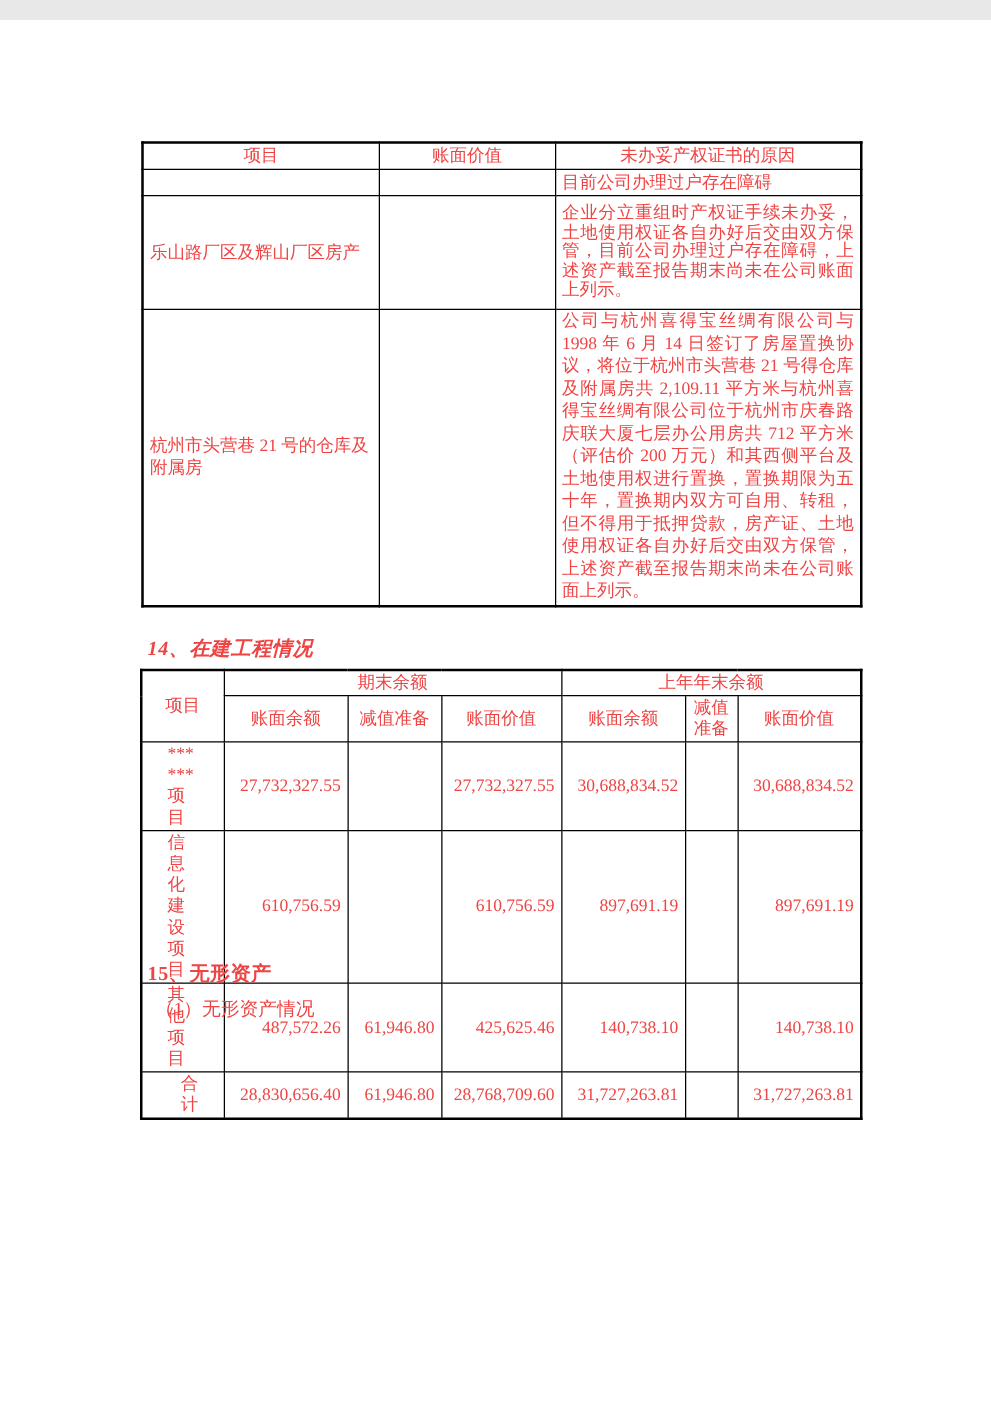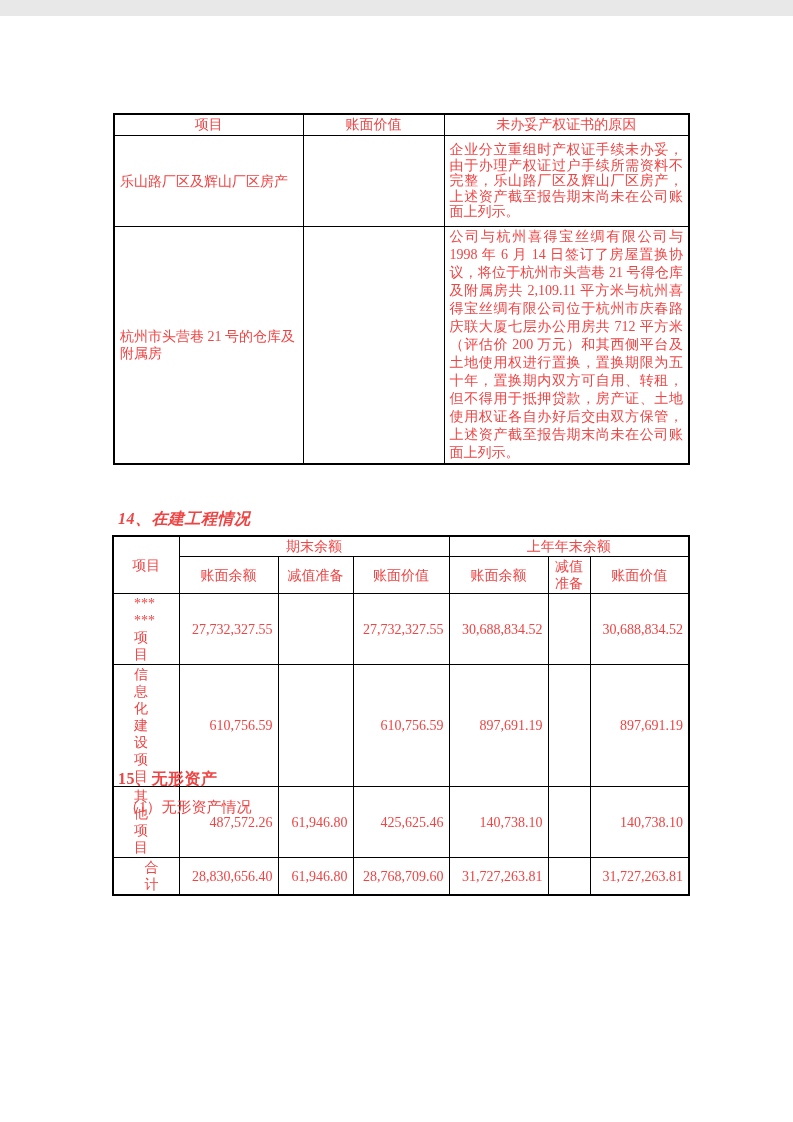--- a/index.html
+++ b/index.html
@@ -96,24 +96,29 @@
         <col style="width:189px">
         <col style="width:141px">
         <col style="width:245px">
       </colgroup>
     <tbody>
       <tr class="hrow">
         <th>项目</th>
         <th>账面价值</th>
         <th>未办妥产权证书的原因</th>
       </tr>
+      <tr class="r1">
+        <td class="cell-item"></td>
+        <td class="cell-value"></td>
+        <td class="cell-reason">目前公司办理过户存在障碍</td>
+      </tr>
       <tr class="r2">
         <td class="cell-item">乐山路厂区及辉山厂区房产</td>
         <td class="cell-value"></td>
-        <td class="cell-reason">企业分立重组时产权证手续未办妥，由于办理产权证过户手续所需资料不完整，乐山路厂区及辉山厂区房产，上述资产截至报告期末尚未在公司账面上列示。</td>
+        <td class="cell-reason">企业分立重组时产权证手续未办妥，土地使用权证各自办好后交由双方保管，目前公司办理过户存在障碍，上述资产截至报告期末尚未在公司账面上列示。</td>
       </tr>
       <tr class="r3">
         <td class="cell-item">杭州市头营巷 21 号的仓库及附属房</td>
         <td class="cell-value"></td>
         <td class="cell-reason">公司与杭州喜得宝丝绸有限公司与 1998 年 6 月 14 日签订了房屋置换协议，将位于杭州市头营巷 21 号得仓库及附属房共 2,109.11 平方米与杭州喜得宝丝绸有限公司位于杭州市庆春路庆联大厦七层办公用房共 712 平方米（评估价 200 万元）和其西侧平台及土地使用权进行置换，置换期限为五十年，置换期内双方可自用、转租，但不得用于抵押贷款，房产证、土地使用权证各自办好后交由双方保管，上述资产截至报告期末尚未在公司账面上列示。</td>
       </tr>
     </tbody>
   </table>
 
   <div class="sec-title h14">14、在建工程情况</div>

